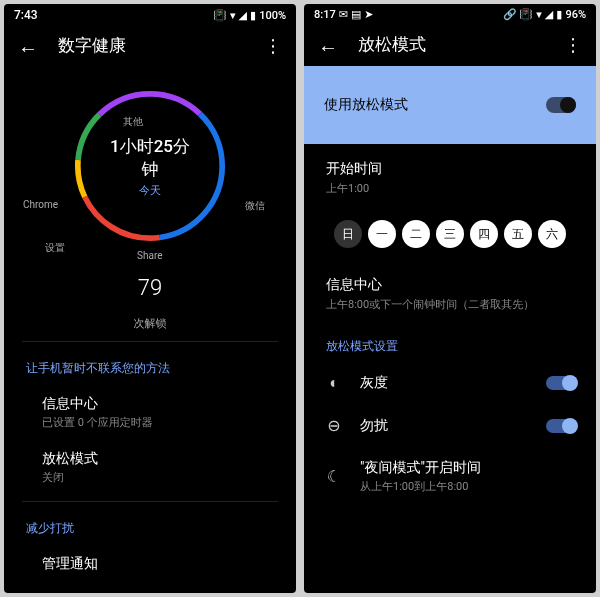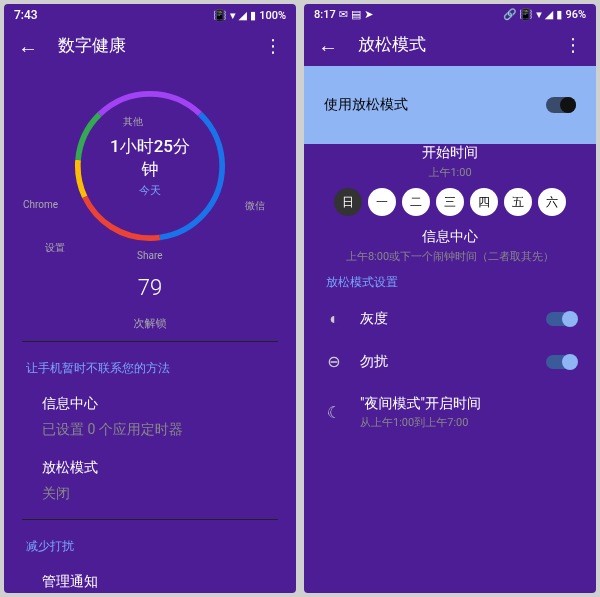--- a/index.html
+++ b/index.html
@@ -7,21 +7,21 @@
     background: #d0d0d0;
     font-family: -apple-system, "Segoe UI", Roboto, sans-serif;
     width: 600px;
     height: 597px;
     overflow: hidden;
     display: flex;
     gap: 8px;
     padding: 4px;
   }
   .phone {
-    background: #4c1d95;
+    background: #000000;
     width: 292px;
     height: 589px;
     border-radius: 4px;
     color: #fff;
     overflow: hidden;
     display: flex;
     flex-direction: column;
     position: relative;
   }
   .status-bar {
@@ -65,21 +65,21 @@
   .stat .lbl { font-size: 11px; color: #aaa; margin-top: 16px; }
   .divider { border-top: 1px solid #222; margin: 6px 18px; }
   .section-title {
     color: #7aa5ff; font-size: 12px;
     padding: 12px 22px 8px;
   }
   .list-item {
     padding: 10px 38px;
   }
   .list-item .primary { font-size: 14px; }
-  .list-item .secondary { font-size: 14px; color: #888; margin-top: 8px; }
+  .list-item .secondary { font-size: 11px; color: #888; margin-top: 2px; }
   
   .banner {
     background: #8fb5f5;
     color: #000;
     display: flex;
     align-items: center;
     justify-content: space-between;
     padding: 30px 20px;
     font-size: 14px;
   }
@@ -92,21 +92,21 @@
     border-radius: 50%; background: #111; right: 0; top: 0;
   }
   .switch-blue {
     width: 30px; height: 14px; border-radius: 7px;
     background: #3a5a9a; position: relative; flex-shrink: 0;
   }
   .switch-blue::after {
     content: ""; position: absolute; width: 16px; height: 16px;
     border-radius: 50%; background: #8fb5f5; right: -2px; top: -1px;
   }
-  .time-item { padding: 0 22px; text-align: center; }
+  .time-item { padding: 16px 22px; text-align: left; }
   .time-item .primary { font-size: 14px; }
   .time-item .secondary { font-size: 11px; color: #888; margin-top: 3px; }
   .day-row {
     display: flex; justify-content: center; gap: 6px;
     padding: 8px 0 12px;
   }
   .day {
     width: 28px; height: 28px; border-radius: 50%;
     display: flex; align-items: center; justify-content: center;
     font-size: 12px; background: #333;
@@ -243,17 +243,17 @@
       <span class="icon">⊖</span>
       <div class="text">
           <div class="primary">勿扰</div>
         </div>
       <span class="switch-blue"></span>
     </div>
     <div class="row-item">
       <span class="icon">☾</span>
       <div class="text">
         <div class="primary">"夜间模式"开启时间</div>
-        <div class="secondary">从上午1:00到上午7:00</div>
+        <div class="secondary">从上午1:00到上午8:00</div>
       </div>
     </div>
   </div>
 </div>
 
 </body></html>

